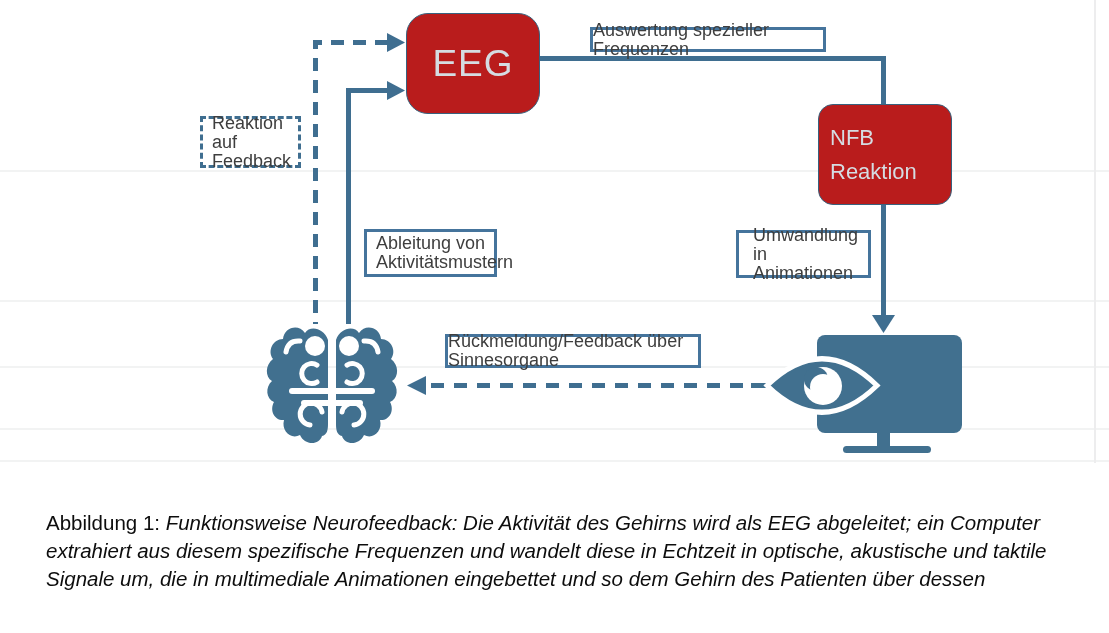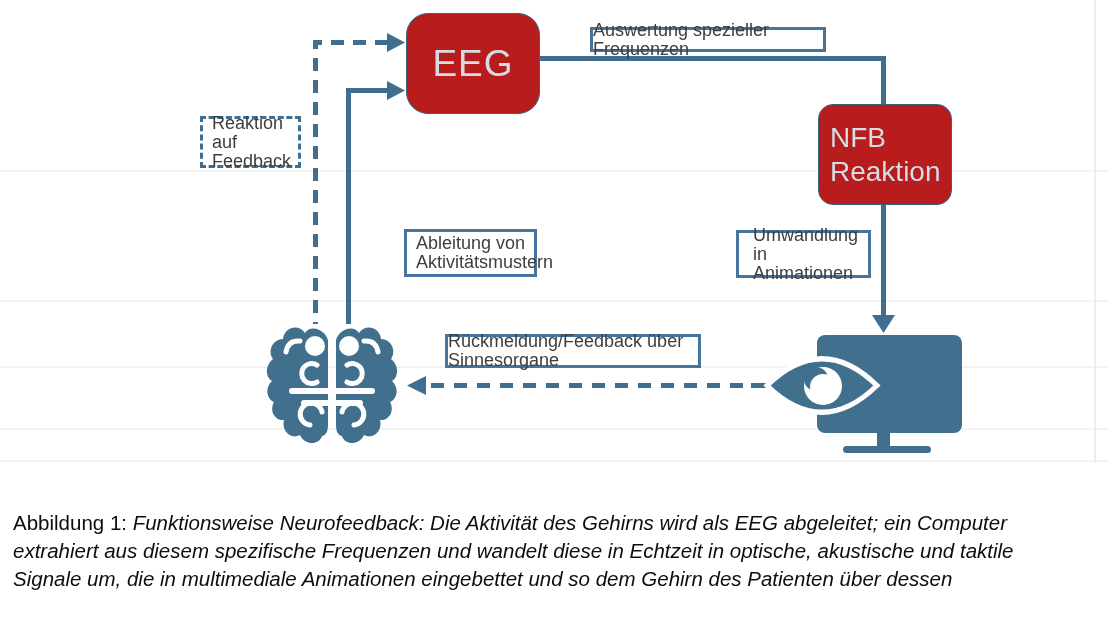--- a/index.html
+++ b/index.html
@@ -19,42 +19,42 @@
     position:absolute;z-index:2;box-sizing:border-box;
     background:#b91c1c;border:1px solid #38627e;
     color:#d5dce2;display:flex;flex-direction:column;justify-content:center;
   }
   .node-eeg{
     left:406px;top:13px;width:134px;height:101px;border-radius:22px;
     align-items:center;font-size:37px;letter-spacing:1px;
   }
   .node-nfb{
     left:818px;top:104px;width:134px;height:101px;border-radius:15px;
-    padding-left:11px;font-size:28px;line-height:34px;
+    padding-left:11px;font-size:22px;line-height:34px;
   }
 
   
   .lbl{
     position:absolute;z-index:2;box-sizing:border-box;
     background:#ffffff;border:3px solid #45749c;
     color:#3e3e3e;font-size:18px;line-height:19px;
     display:flex;flex-direction:column;justify-content:center;
   }
   .lbl-auswertung{left:590px;top:27px;width:236px;height:25px;align-items:center;flex-direction:row;}
   .lbl-reaktion{left:200px;top:116px;width:101px;height:52px;padding-left:9px;border-style:dashed;border-color:#3f6e90;}
-  .lbl-ableitung{left:364px;top:229px;width:133px;height:48px;padding-left:9px;margin-left:40px;}
+  .lbl-ableitung{left:364px;top:229px;width:133px;height:48px;padding-left:9px;}
   .lbl-umwandlung{left:736px;top:230px;width:135px;height:48px;padding-left:14px;}
   .lbl-rueckmeldung{left:445px;top:334px;width:256px;height:34px;align-items:center;flex-direction:row;justify-content:flex-start;}
 
   
   .caption{
     position:absolute;left:13px;top:509px;z-index:2;
     color:#0d0d0d;font-size:20.5px;line-height:28px;white-space:nowrap;
   }
-  .caption .cap-line{font-style:italic;}
+  .caption .cap-line{font-style:italic;margin-left:33px;}
   .caption .cap-prefix{font-style:normal;}
 </style>
 </head>
 <body>
 
 <div class="canvas">
 
   <div class="scanline" style="top:170px"></div>
   <div class="scanline" style="top:300px"></div>
   <div class="scanline" style="top:366px"></div>

